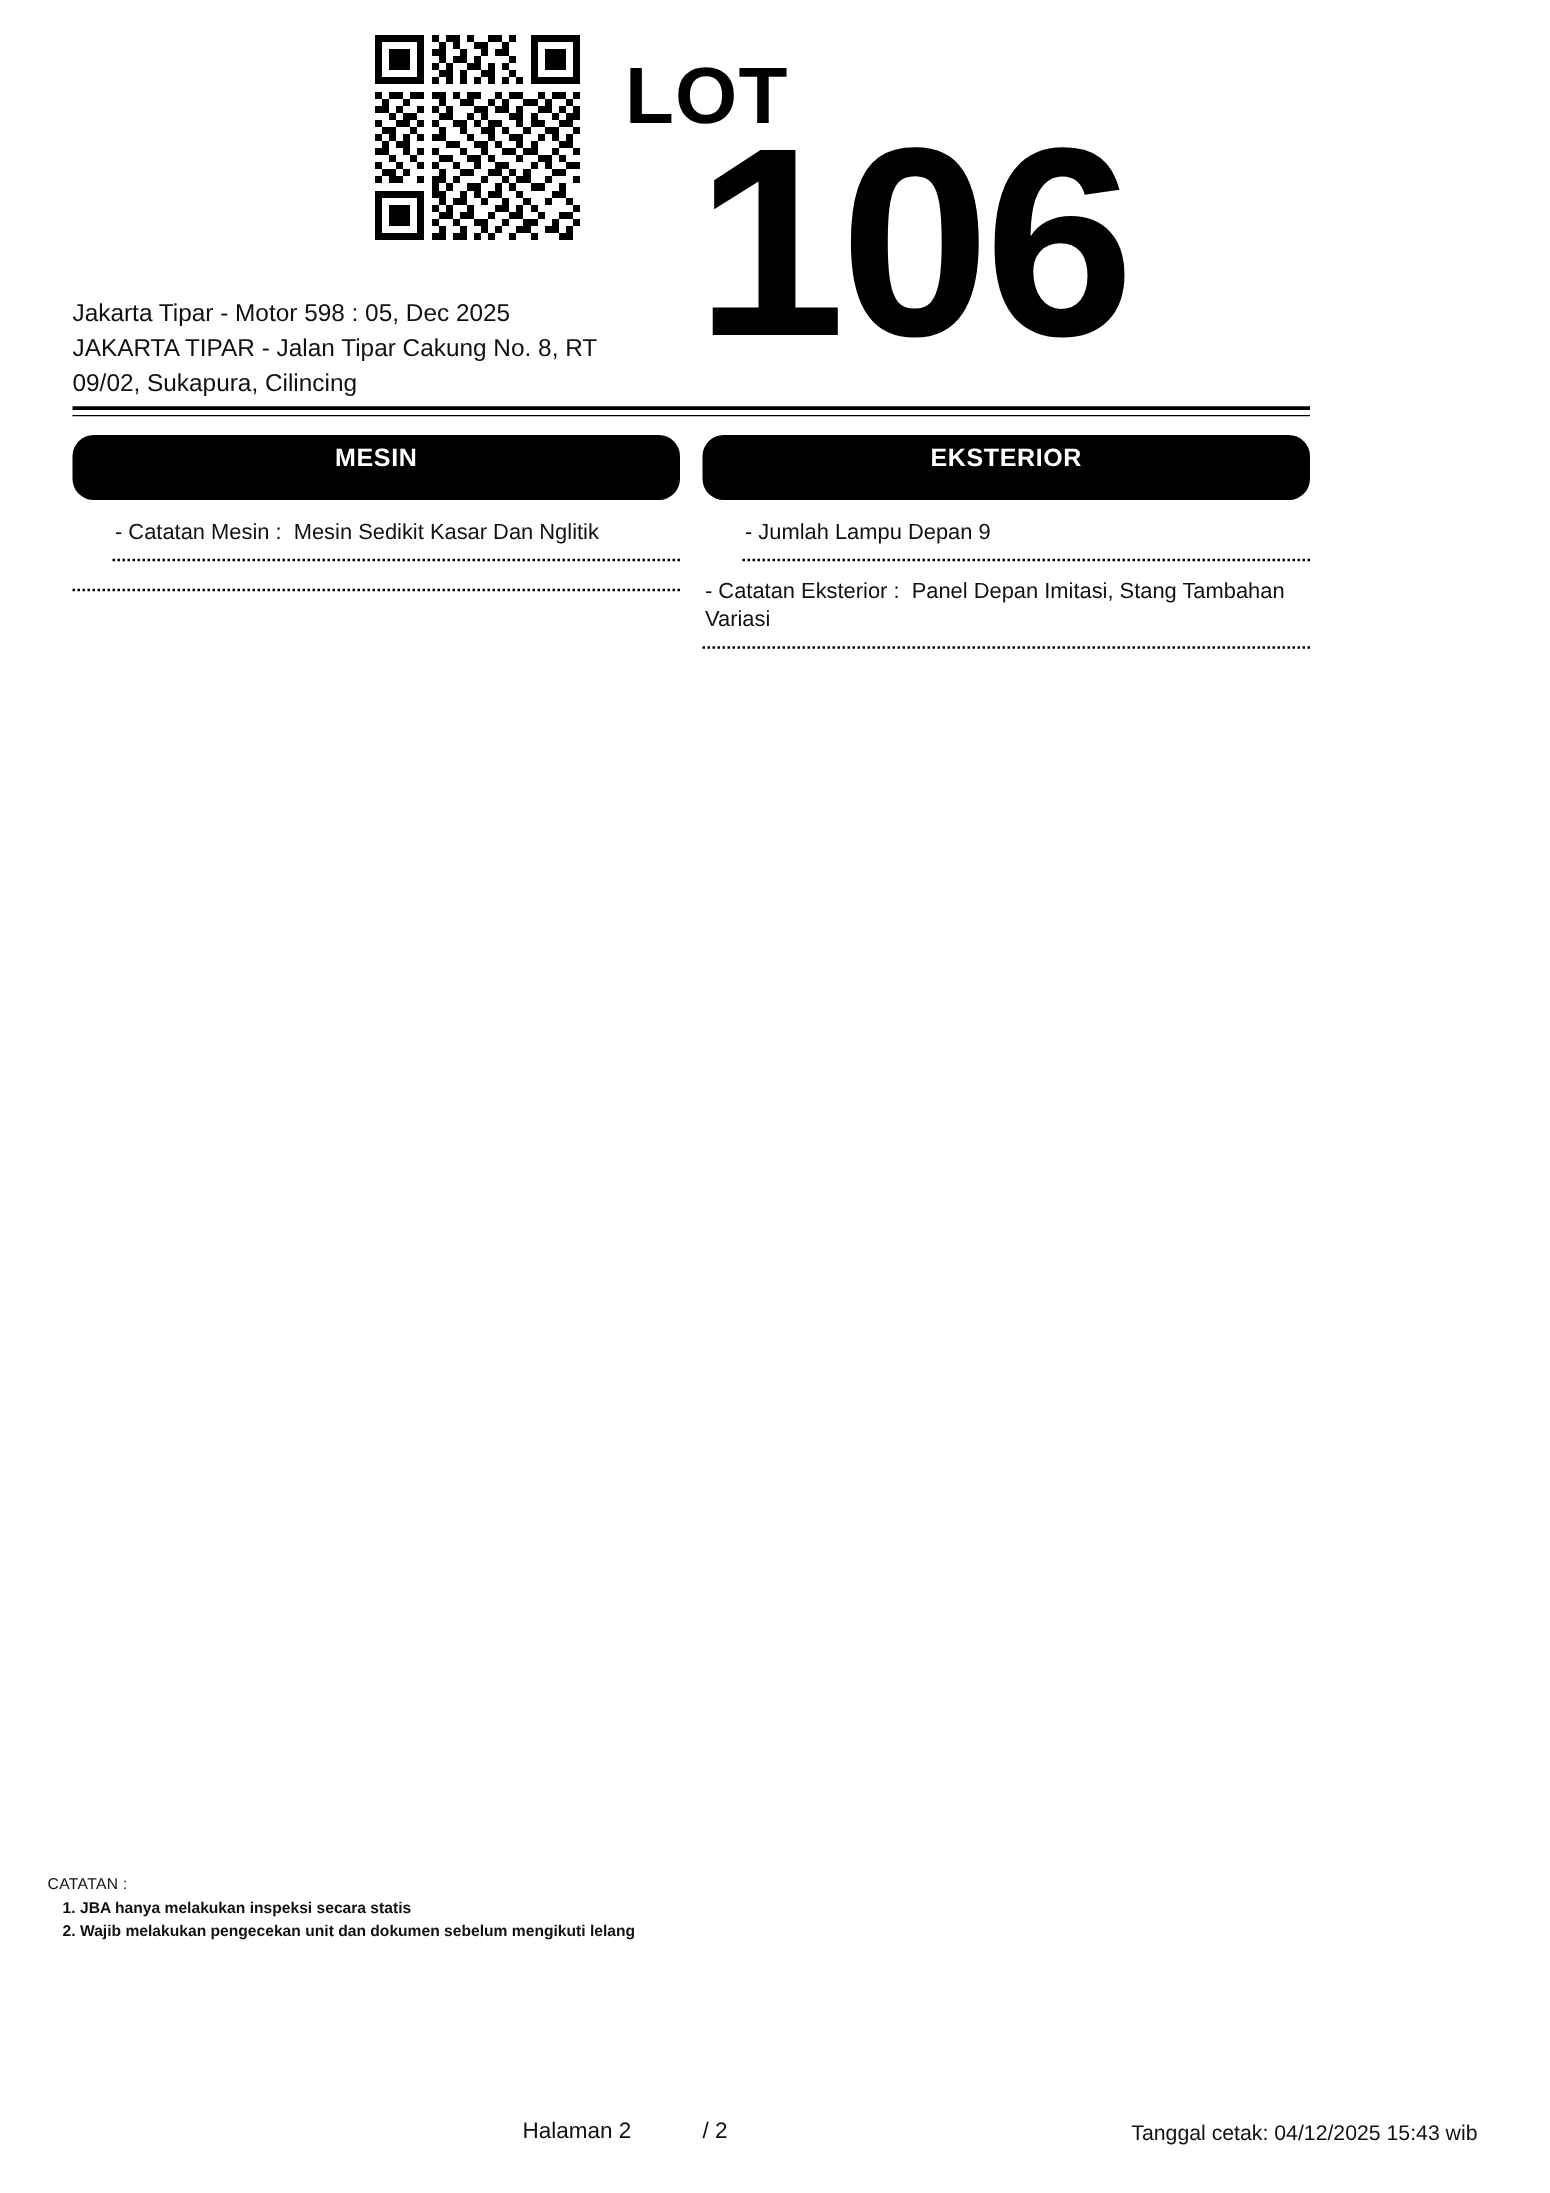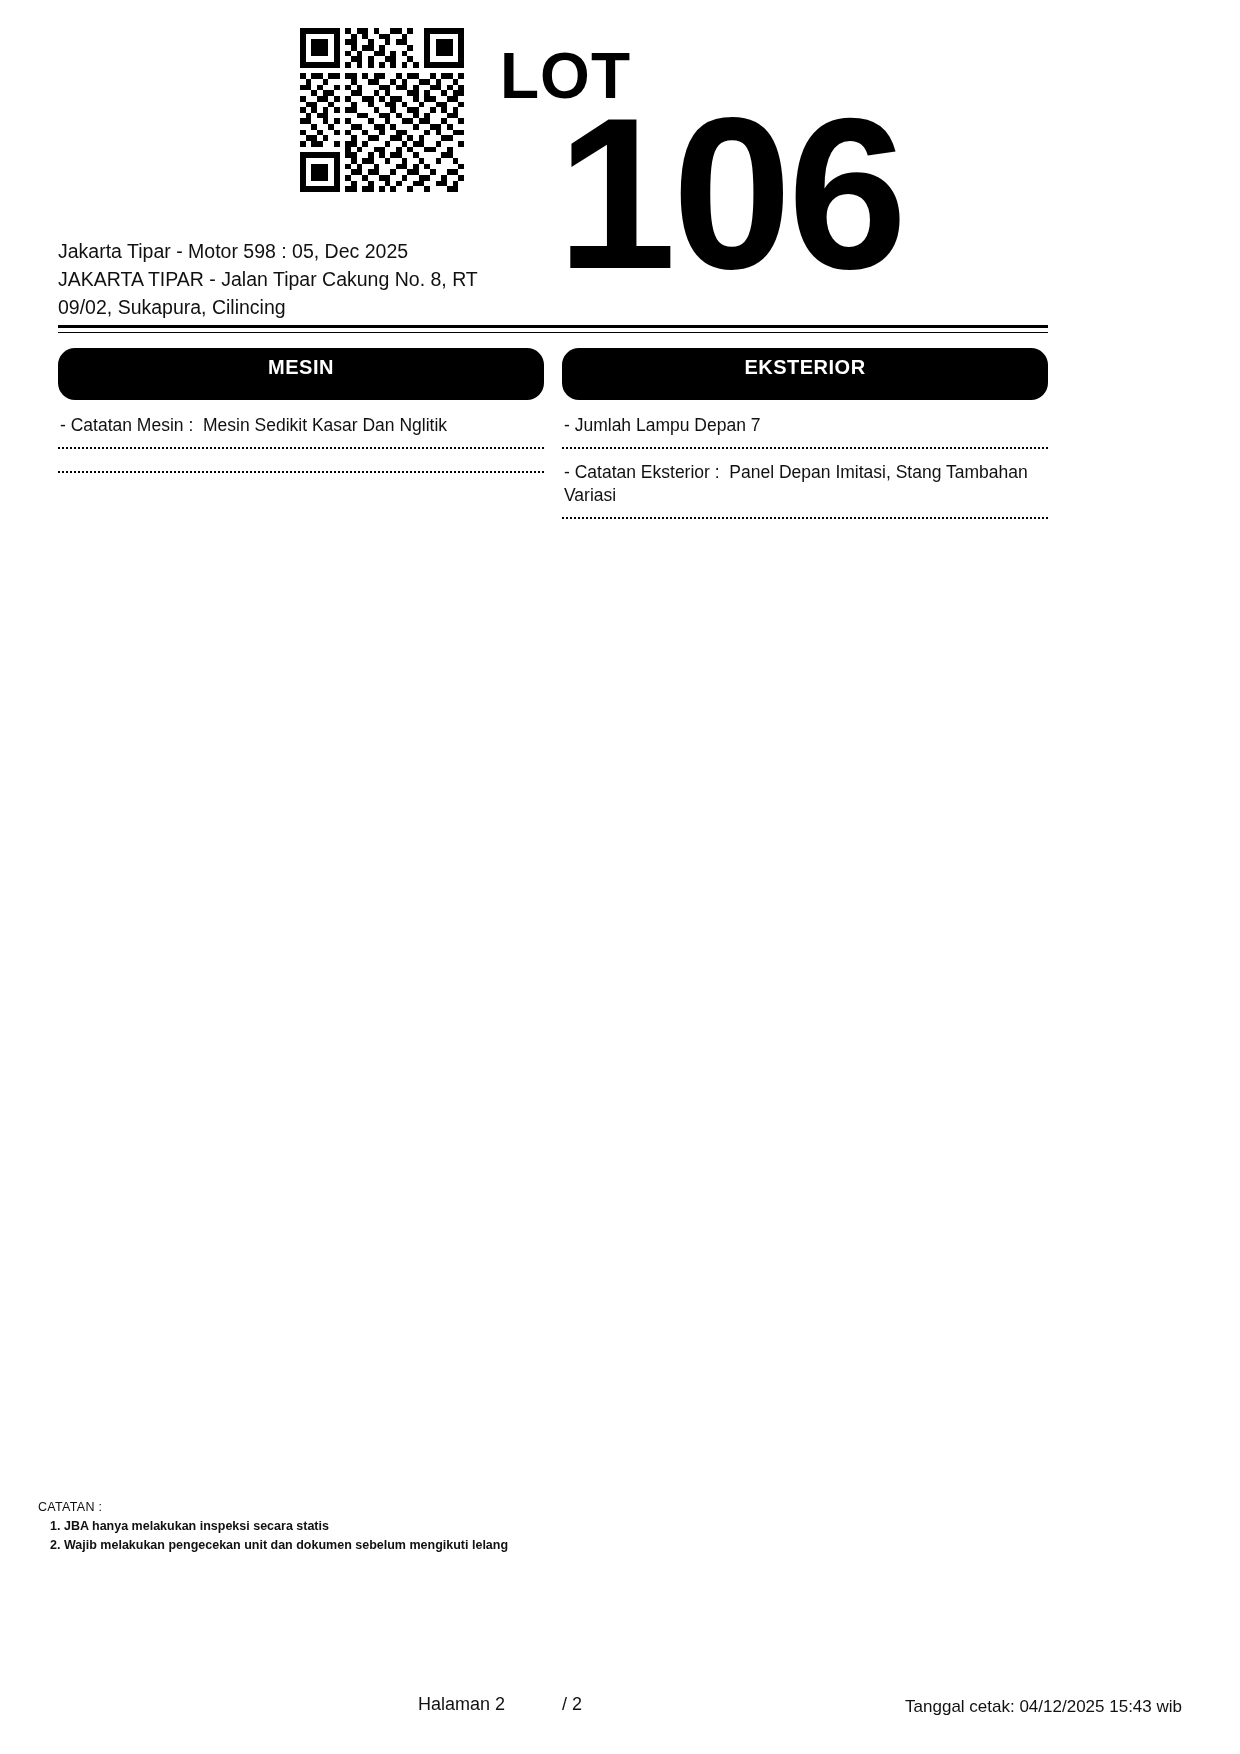--- a/index.html
+++ b/index.html
@@ -118,21 +118,21 @@
 
   .rows { margin-top: 0; }
 
   .row {
     font-size: 17.5px;
     line-height: 23px;
     padding: 12px 2px 10px 2px;
     border-bottom: 2px dotted #000;
     color: #111;
   }
-  .row:first-child { padding-top: 14px; }
+  .row:first-child { padding-top: 14px; margin-left: 32px; }
   .row .label { white-space: pre-wrap; }
 
   
   .footer-note {
     position: absolute;
     left: 38px;
     top: 1498px;
     width: 800px;
     font-size: 12.5px;
     line-height: 19px;
@@ -468,21 +468,21 @@
         <div class="row">
           <span class="label"></span>
         </div>
       </div>
     </div>
 
     <div class="col">
       <div class="col-title">EKSTERIOR</div>
       <div class="rows">
         <div class="row">
-          <span class="label">- Jumlah Lampu Depan 7</span>
+          <span class="label">- Jumlah Lampu Depan 9</span>
         </div>
         <div class="row">
           <span class="label">- Catatan Eksterior :  Panel Depan Imitasi, Stang Tambahan Variasi</span>
         </div>
       </div>
     </div>
 
   </div>
 
   <div class="footer-note">

